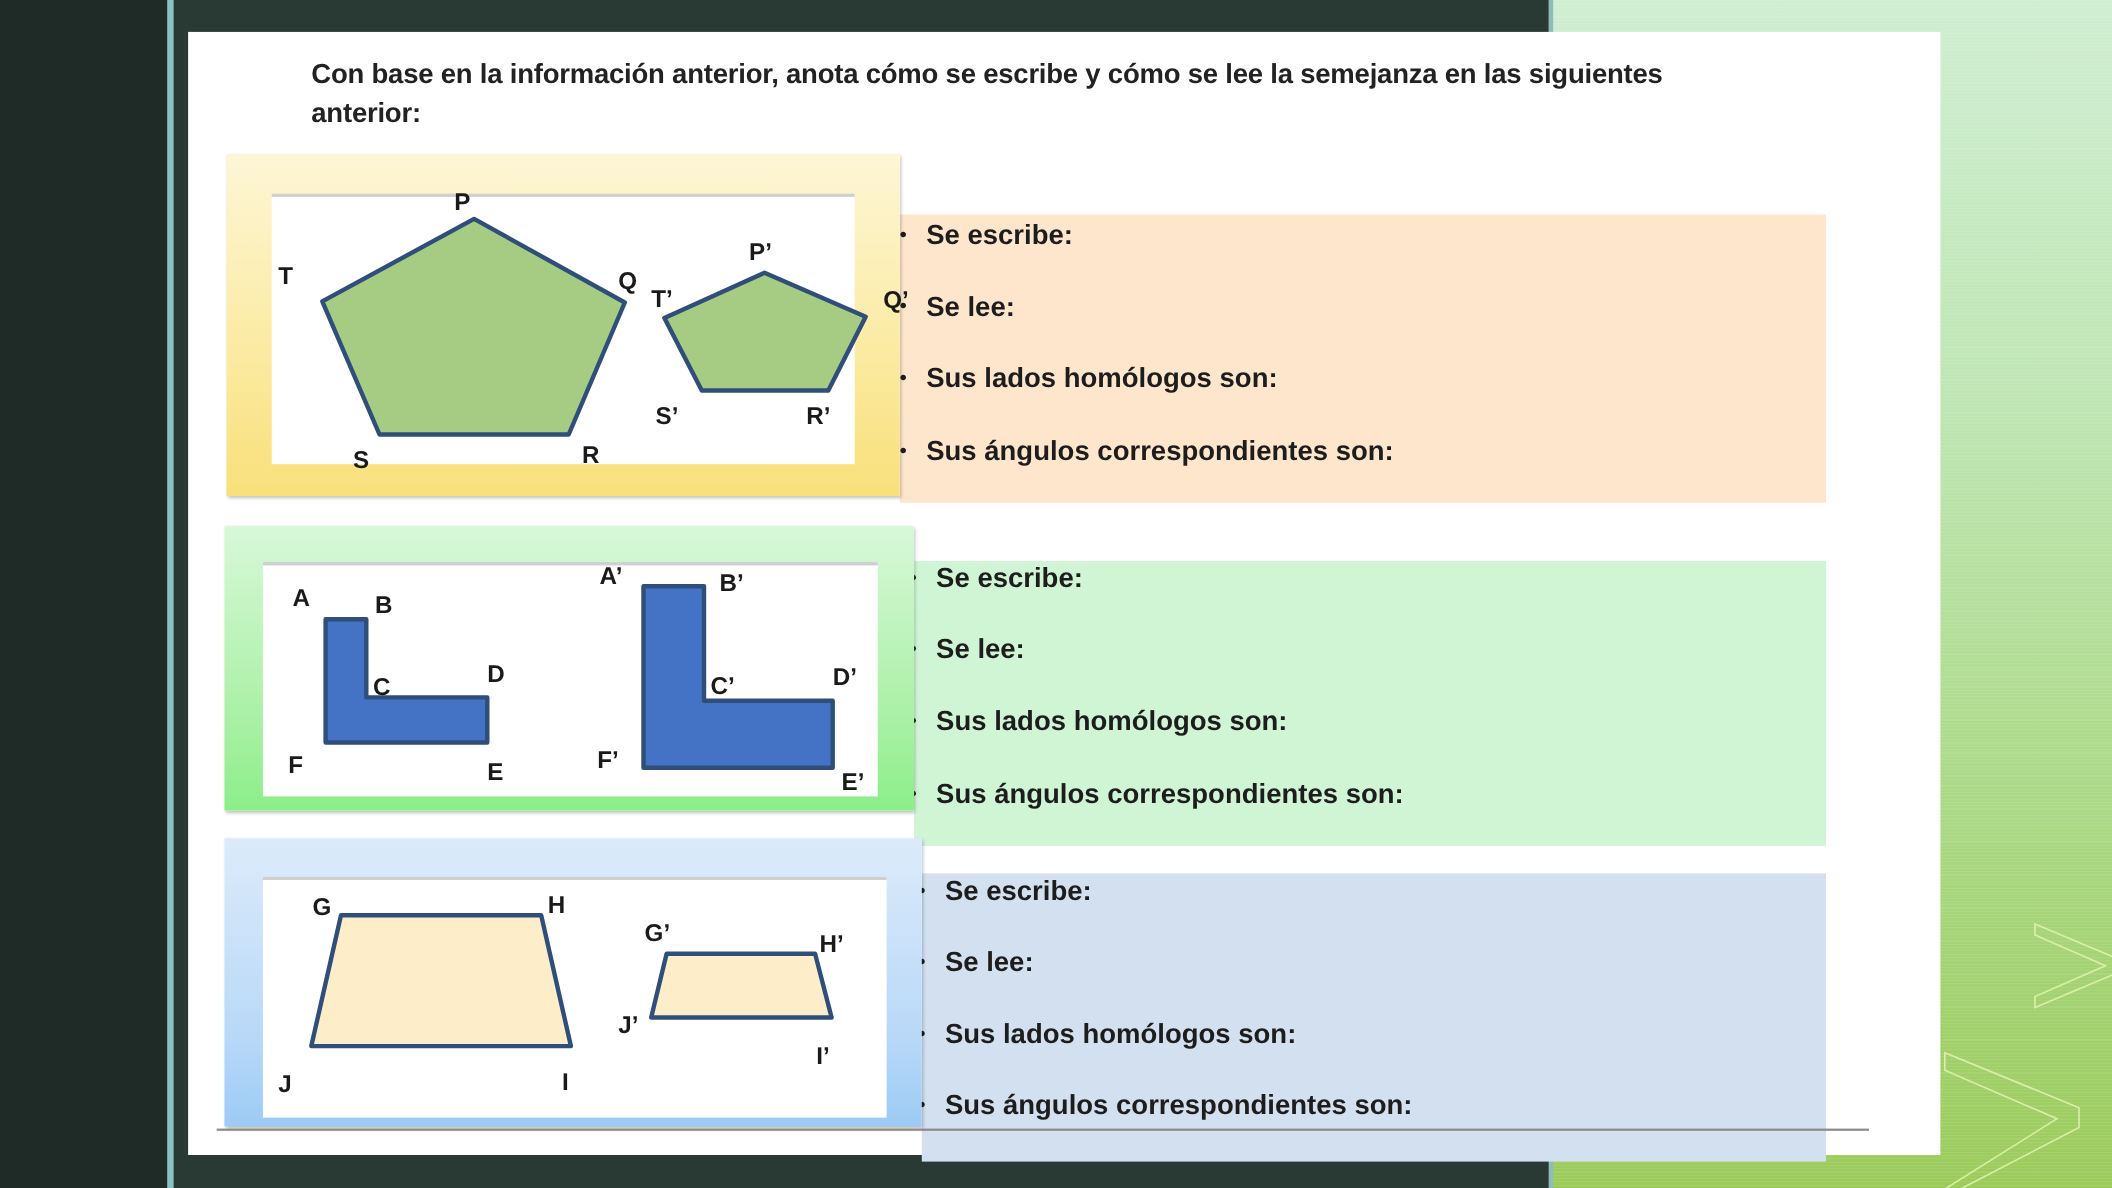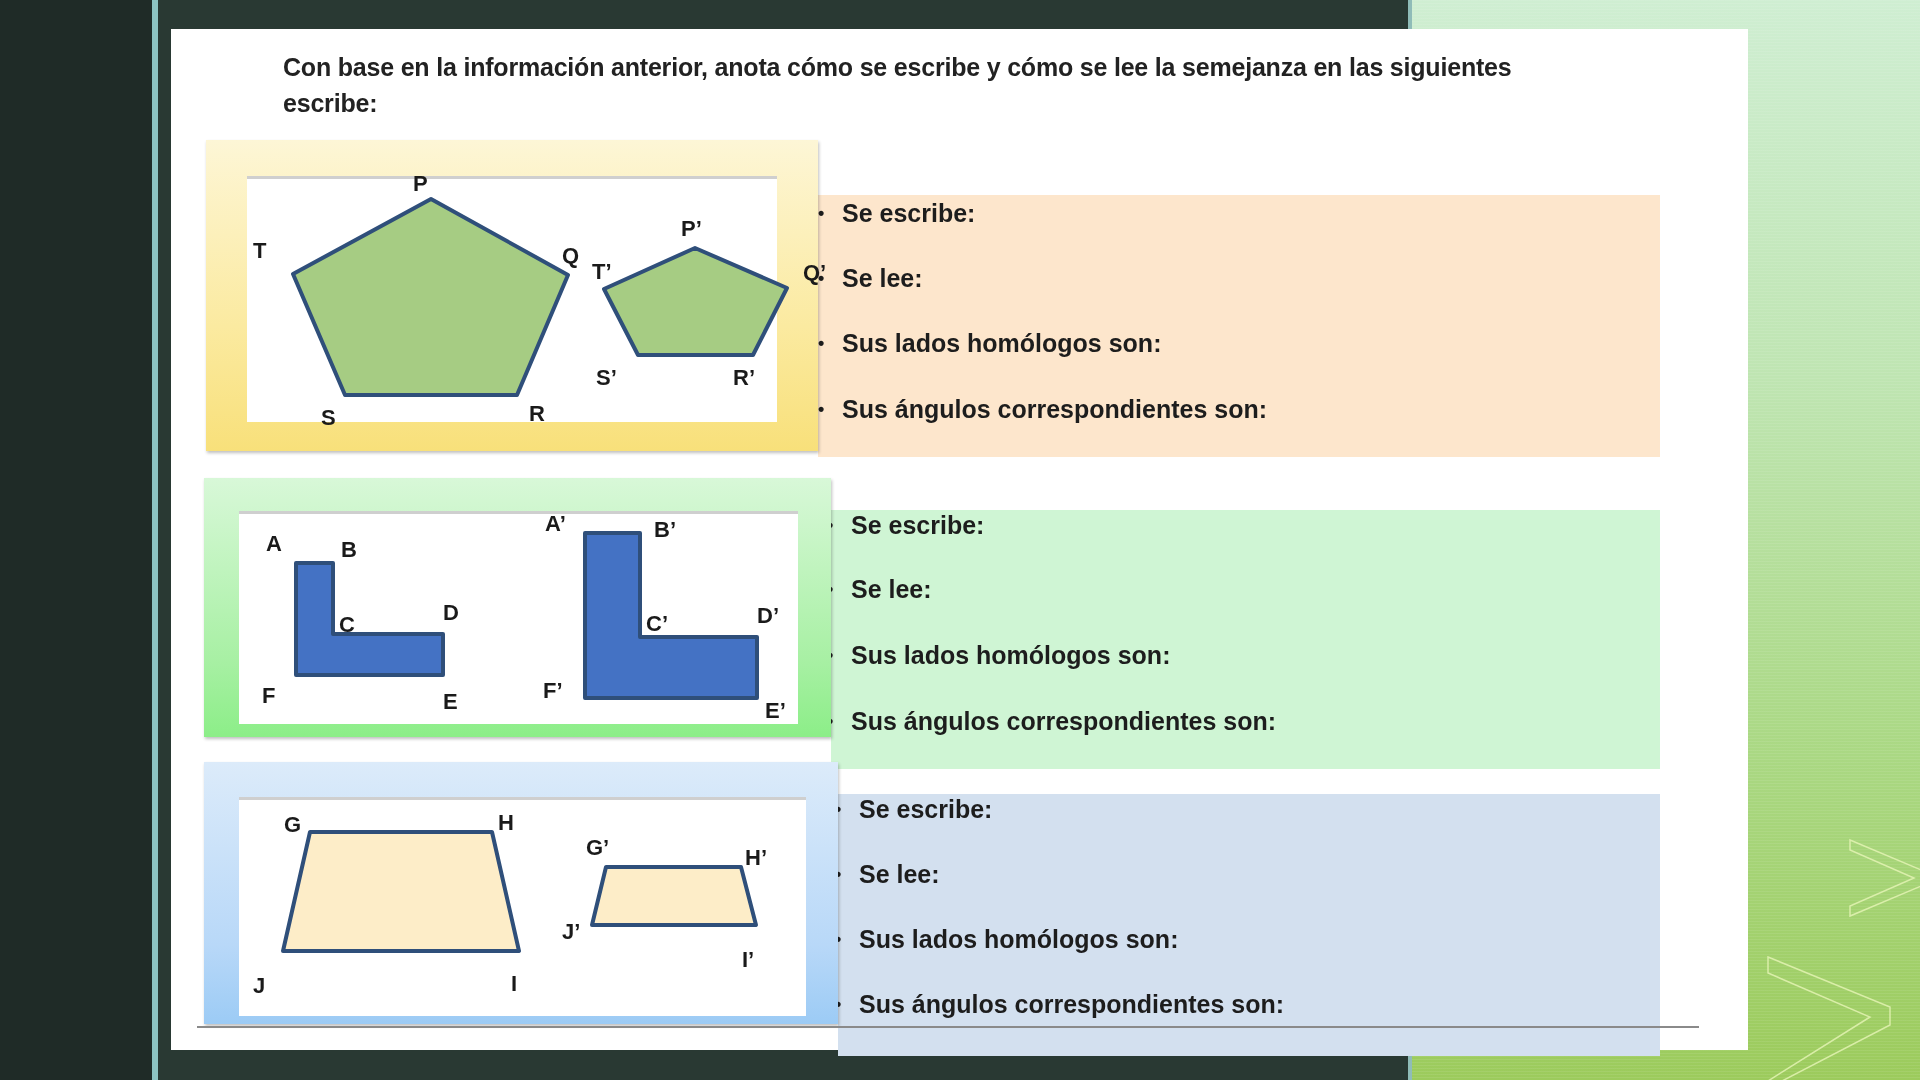--- a/index.html
+++ b/index.html
@@ -17,20 +17,21 @@
     background: repeating-linear-gradient(180deg, rgba(255,255,255,0.08) 0 1px, transparent 1px 3px);
   }
   .bg-green-stripe { position: absolute; left: 1408px; top: 0; width: 4px; height: 1080px; background: #8fbcb8; }
   .dark-band { position: absolute; left: 158px; top: 0; width: 1250px; height: 1080px; background: #293933; }
   .left-panel { position: absolute; left: 0; top: 0; width: 152px; height: 1080px; background: #1f2b27; }
   .teal-bar { position: absolute; left: 152px; top: 0; width: 6px; height: 1080px; background: #8cc3c1; }
   .chevron { position: absolute; }
   .card {
     position: absolute; left: 171px; top: 29px; width: 1577px; height: 1021px;
     background: #ffffff;
+    padding-left: 16px;
   }
   .title {
     position: absolute; left: 112px; top: 20px; width: 1360px;
     font-size: 25px; font-weight: bold; color: #222; line-height: 36px;
     letter-spacing: -0.2px;
   }
   .figbox { position: absolute; box-shadow: 1px 2px 3px rgba(0,0,0,0.25); }
   .figbox .inner { position: absolute; background: #fff; border-top: 3px solid #cfcfcf; }
   .panel { position: absolute; margin-top: 32px; }
   .bullets { list-style: none; margin: 0; padding: 0; position: absolute; left: 0; top: 0; }
@@ -54,21 +55,21 @@
 <svg class="chevron" style="left:1848px; top:838px;" width="80" height="100" viewBox="0 0 80 100">
   <path d="M2 2 L78 34 L78 46 L2 78 L2 68 L66 40 L2 12 Z" fill="none" stroke="#e7f5b8" stroke-width="1.5" opacity="0.8"></path>
 </svg>
 <svg class="chevron" style="left:1766px; top:955px;" width="130" height="130" viewBox="0 0 130 130">
   <path d="M2 2 L124 52 L124 70 L16 126 L2 126 L104 62 L2 18 Z" fill="none" stroke="#e7f5b8" stroke-width="1.5" opacity="0.8"></path>
 </svg>
 
 <div class="card">
   <div class="title">
     <div>Con base en la información anterior, anota cómo se escribe y cómo se lee la semejanza en las siguientes</div>
-    <div>escribe:</div>
+    <div>anterior:</div>
   </div>
 
   <div class="panel" style="left:647px; top:134px; width:842px; height:262px; background:#fde6cc;">
     <ul class="bullets" style="left:0; top:0;">
       <li style="left:0; top:3px;"><span class="dot">•</span><span>Se escribe:</span></li>
       <li style="left:0; top:68px;"><span class="dot">•</span><span>Se lee:</span></li>
       <li style="left:0; top:133px;"><span class="dot">•</span><span>Sus lados homólogos son:</span></li>
       <li style="left:0; top:199px;"><span class="dot">•</span><span>Sus ángulos correspondientes son:</span></li>
     </ul>
   </div>

